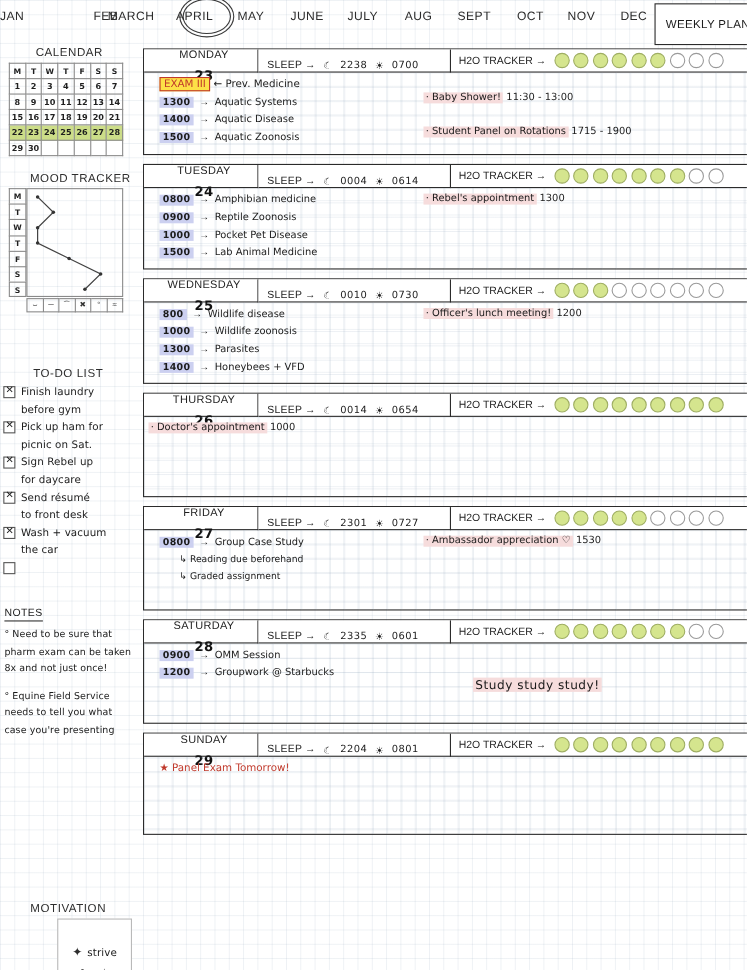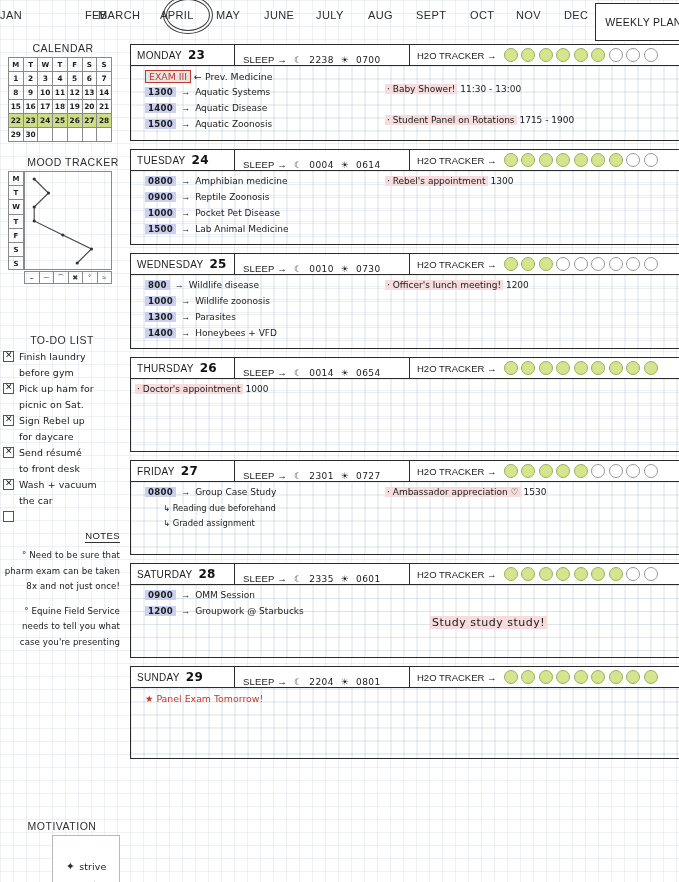--- a/index.html
+++ b/index.html
@@ -126,21 +126,21 @@
     border: 1.3px solid #2b2b2b; background: transparent;
     width: 560px;
   }
   .day-head { display: flex; height: 21px; align-items: stretch; }
   .dh-cell {
     border-right: 1.2px solid #2b2b2b; border-bottom: 1.2px solid #2b2b2b;
     display: flex; align-items: center; background: #fff;
   }
   .dh-name {
     width: 104px; padding-left: 6px; gap: 6px;
-    font-size: 10px; letter-spacing: .3px; color: #1d1d1d;
+    font-size: 10px; letter-spacing: .3px; color: #1d1d1d; flex-direction: column;
   }
   .dh-num {
     font-family: "DejaVu Sans", sans-serif; font-weight: 700;
     font-size: 12px; color: #111;
   }
   .dh-sleep {
     width: 175px; padding-left: 8px; font-size: 9.5px; color: #222;
     gap: 7px; letter-spacing: .2px; align-items: flex-end;
   }
   .sleep-t {
@@ -176,21 +176,21 @@
     padding: 0 3px; letter-spacing: .3px;
   }
   .etext { font-family: "DejaVu Sans", sans-serif; font-size: 9px; color: #1a1a1a; }
   .arrow { font-size: 9px; color: #222; }
   .sub { padding-left: 18px; font-size: 8.4px; font-family: "DejaVu Sans", sans-serif; color: #1a1a1a; height: 15px; }
   .red {
     color: #c0392b; font-family: "DejaVu Sans", sans-serif;
     font-size: 9.4px; height: 16px;
   }
   .boxed-red {
-    border: 1px solid #c0392b; background: #e5e5e5; padding: 0 3px;
+    border: 1px solid #c0392b; background: #fde047; padding: 0 3px;
   }
   .ev { font-family: "DejaVu Sans", sans-serif; font-size: 9px; color: #1a1a1a; height: 17px; }
   .hl-pink { background: #f6dcdc; padding: 0 2px; }
   .big-note {
     font-family: "DejaVu Sans", sans-serif; font-size: 11px;
     color: #1a1a1a; letter-spacing: .5px;
   }
   .sleep-ico { font-size: 9px; }
 </style>
 </head>
@@ -366,21 +366,21 @@
           <span class="chk"></span>
           <span class="hand"></span>
         </div>
         <div class="todo-row">
           <span style="width: 19px; flex: 0 0 auto;"></span>
           <span class="hand"></span>
         </div>
       </div>
   </div>
 
-  <div class="sb-section" style="top:487px; padding:0 4px;text-align:right;">
+  <div class="sb-section" style="top:509px; padding:0 4px;">
     <div class="sec-head">NOTES</div>
     <div class="notes-body hand hand-sm" id="notesBody" style="margin-top:5px;">
         <p>° Need to be sure that pharm exam can be taken 8x and not just once!</p>
         <p>° Equine Field Service needs to tell you what case you're presenting</p>
       </div>
   </div>
 
 
   <div class="sb-section" style="top:782px; padding:0 4px;">
     <div class="panel-title">MOTIVATION</div>

